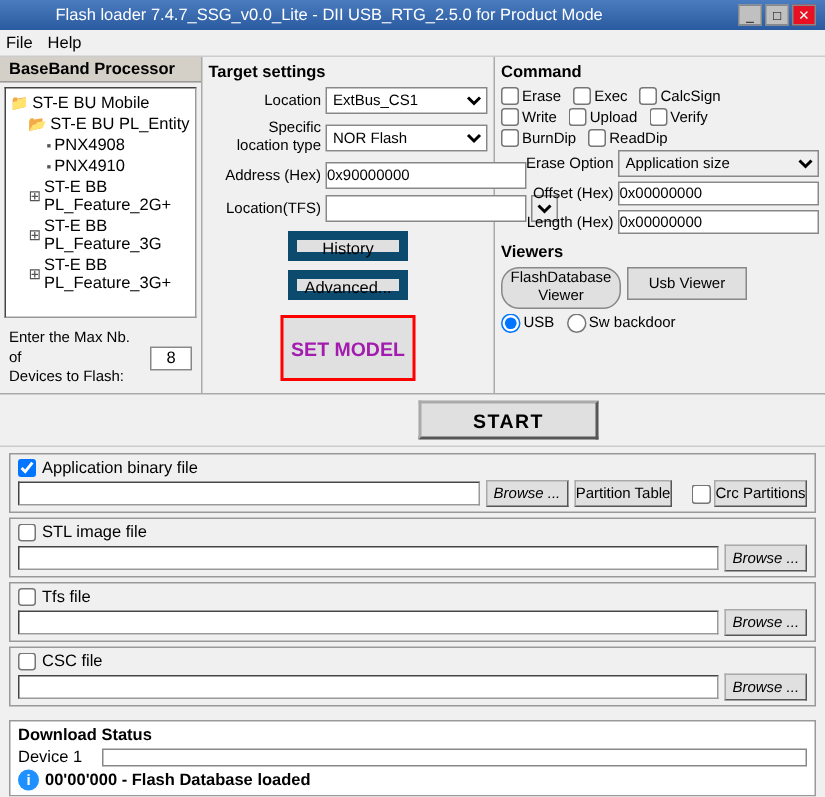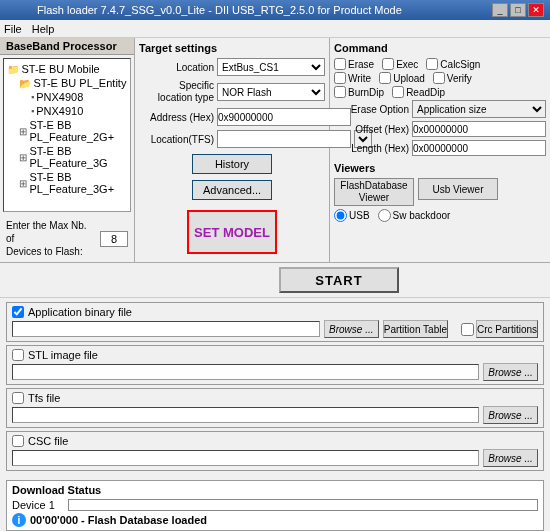--- a/index.html
+++ b/index.html
@@ -125,21 +125,21 @@
       background: white;
     }
     .history-btn, .advanced-btn {
       display: block;
       margin: 2px auto;
       width: 80px;
       height: 20px;
       font-size: 11px;
       cursor: pointer;
       background: #e0e0e0;
-      border: 1px solid #0c4a6e;
+      border: 6px solid #0c4a6e;
     }
     .set-model-btn {
       display: block;
       margin: 8px auto 4px;
       width: 90px;
       height: 44px;
       font-size: 13px;
       font-weight: bold;
       cursor: pointer;
       background: #e0e0e0;
@@ -381,21 +381,21 @@
         </div>
         <div class="cmd-field-row">
           <span class="cmd-field-label">Length (Hex)</span>
           <input type="text" class="cmd-input" value="0x00000000" style="">
         </div>
       </div>
 
       <div class="viewers-section">
         <div class="section-label">Viewers</div>
         <div class="viewers-btns">
-          <button class="viewer-btn" style="white-space:pre-line; line-height:1.2; height:28px;">FlashDatabase
+          <button class="viewer-btn" style="white-space:pre-line; line-height:1.2; height:28px;border-radius:12px;">FlashDatabase
 Viewer</button>
           <button class="viewer-btn">Usb Viewer</button>
         </div>
         <div class="radio-row">
           <div class="radio-item">
             <input type="radio" name="connection" checked="" style="">
             <span>USB</span>
           </div>
           <div class="radio-item">
             <input type="radio" name="connection" style="">

